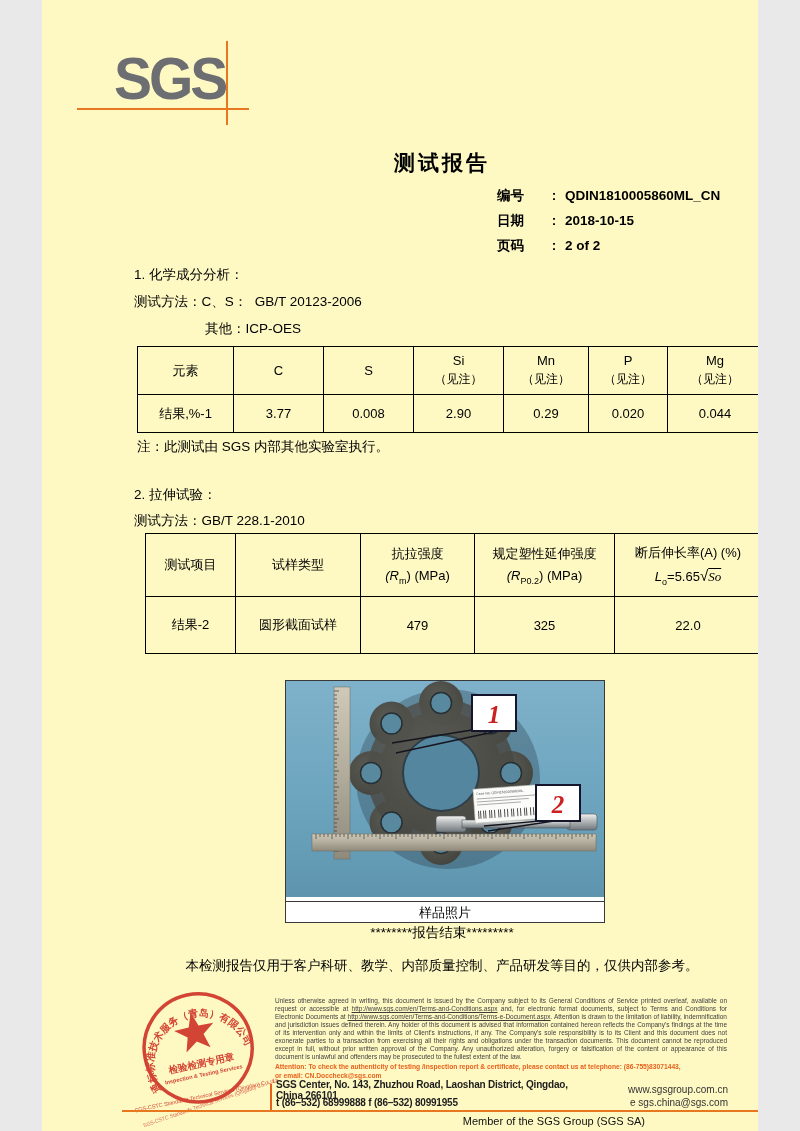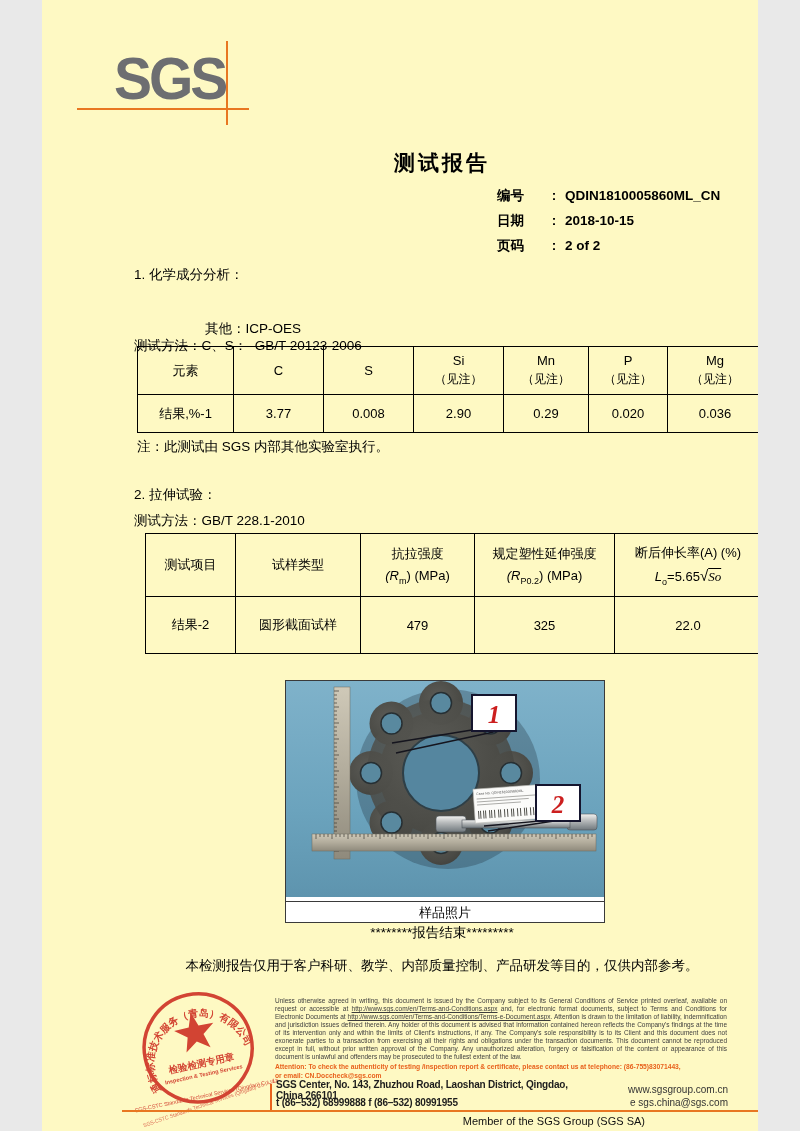--- a/index.html
+++ b/index.html
@@ -85,21 +85,21 @@
       <span class="f-value">2018-10-15</span>
     </div>
     <div class="field-row">
       <span class="f-label">页码</span>
       <span class="f-sep">:</span>
       <span class="f-value">2 of 2</span>
     </div>
   </div>
 
   <div class="tline" style="left:92px; top:266px;">1. 化学成分分析：</div>
-  <div class="tline" style="left:92px; top:293px;margin-top:44px;">测试方法：C、S：  GB/T 20123-2006</div>
+  <div class="tline" style="left:92px; top:293px;">测试方法：C、S：  GB/T 20123-2006</div>
   <div class="tline" style="left:163px; top:320px;">其他：ICP-OES</div>
 
   <table class="chem-table">
     <colgroup>
         <col style="width:96px">
         <col style="width:90px">
         <col style="width:90px">
         <col style="width:90px">
         <col style="width:85px">
         <col style="width:79px">
@@ -133,21 +133,21 @@
             <div class="sub-note">（见注）</div>
           </td>
     </tr>
     <tr class="drow">
       <td>结果,%-1</td>
       <td>3.77</td>
       <td>0.008</td>
       <td>2.90</td>
       <td>0.29</td>
       <td>0.020</td>
-      <td>0.036</td>
+      <td>0.044</td>
     </tr>
   </tbody>
     </table>
 
   <div class="tline" style="left:95px; top:438px;">注：此测试由 SGS 内部其他实验室执行。</div>
 
   <div class="tline" style="left:92px; top:486px;">2. 拉伸试验：</div>
   <div class="tline" style="left:92px; top:512px;">测试方法：GB/T 228.1-2010</div>
 
   <table class="tensile-table">

